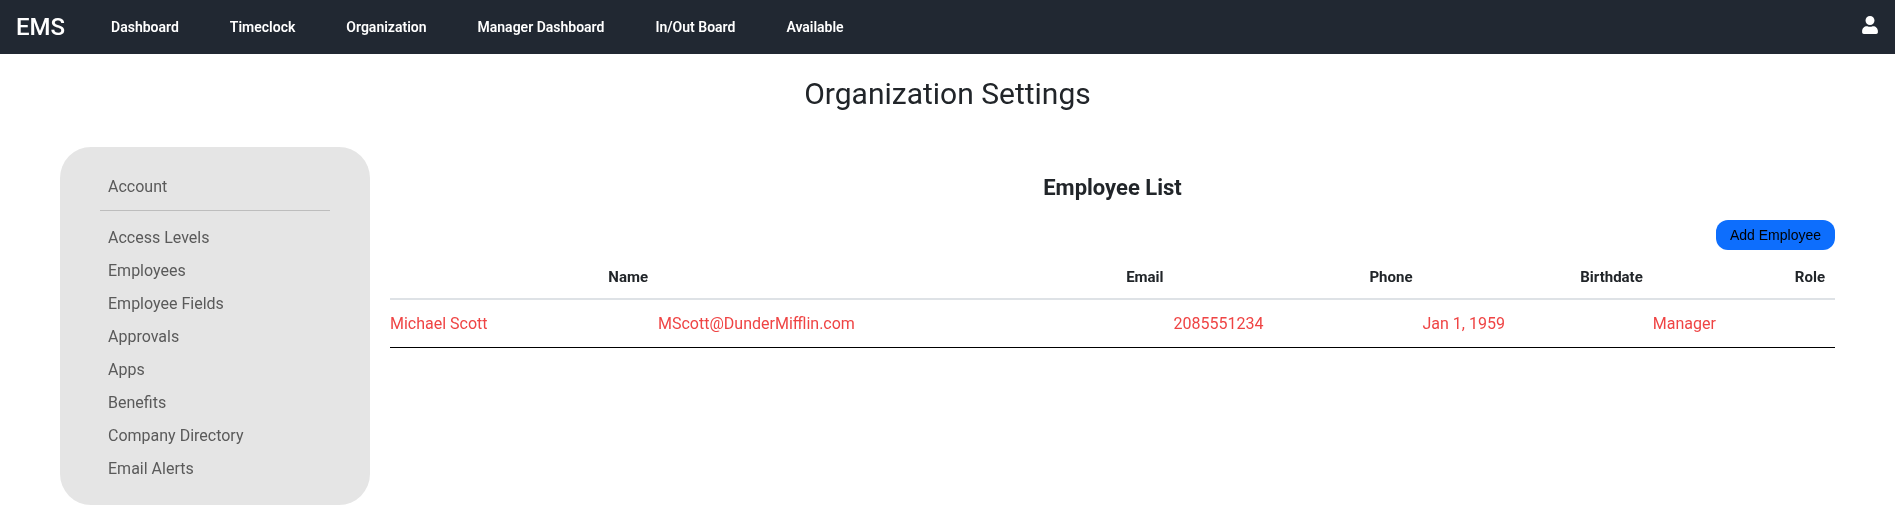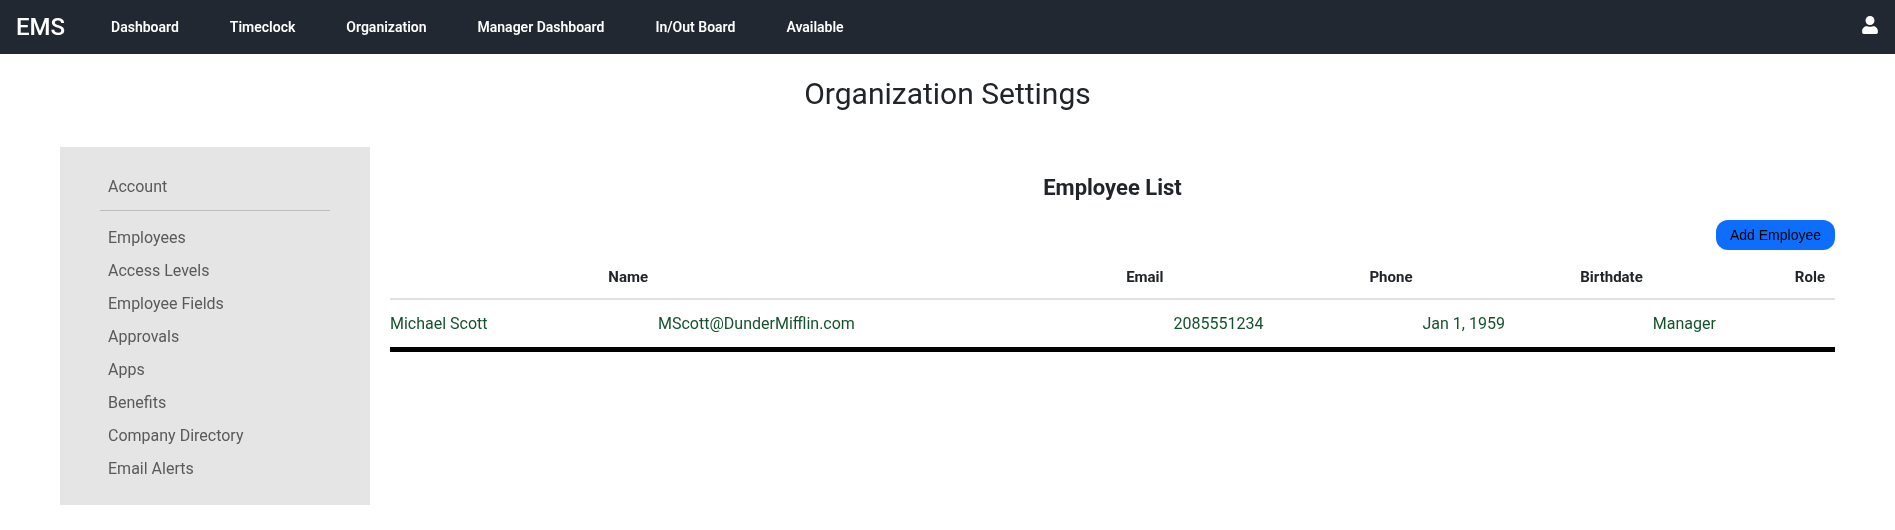--- a/index.html
+++ b/index.html
@@ -56,20 +56,21 @@
     .content-wrap {
       display: flex;
       padding: 0 60px;
       gap: 20px;
     }
     .sidebar {
       background: #e5e5e5;
       width: 310px;
       padding: 20px 0;
       flex-shrink: 0;
+      border-radius: 31px;
     }
     .sidebar-group-title {
       color: #5a5a5a;
       font-size: 16px;
       padding: 10px 26px 12px 48px;
       margin-bottom: 2px;
     }
     .sidebar-divider {
       border: none;
       border-top: 1px solid #bdbdbd;
@@ -114,22 +115,22 @@
     thead th {
       text-align: right;
       font-weight: 700;
       font-size: 15px;
       padding: 8px 10px 12px 0;
       border-bottom: 2px solid #dee2e6;
     }
     tbody td {
       padding: 14px 10px 14px 0;
       font-size: 16px;
-      color: #14532d;
-      border-bottom: 5px solid #000000;
+      color: #ef4444;
+      border-bottom: 1px solid #000000;
     }
   </style>
 </head>
 <body>
 
 <nav class="navbar">
   <a class="brand">EMS</a>
   <div class="nav-items">
     <a class="nav-item">Dashboard</a>
     <a class="nav-item">Timeclock</a>
@@ -146,22 +147,22 @@
     </span>
   </div>
 </nav>
 
 <h1 class="page-title">Organization Settings</h1>
 
 <div class="content-wrap">
   <aside class="sidebar">
     <div class="sidebar-group-title">Account</div>
     <hr class="sidebar-divider">
+    <a class="sidebar-item">Access Levels</a>
     <a class="sidebar-item">Employees</a>
-    <a class="sidebar-item">Access Levels</a>
     <a class="sidebar-item">Employee Fields</a>
     <a class="sidebar-item">Approvals</a>
     <a class="sidebar-item">Apps</a>
     <a class="sidebar-item">Benefits</a>
     <a class="sidebar-item">Company Directory</a>
     <a class="sidebar-item">Email Alerts</a>
   </aside>
 
   <main class="main">
     <h2 class="section-title">Employee List</h2>

